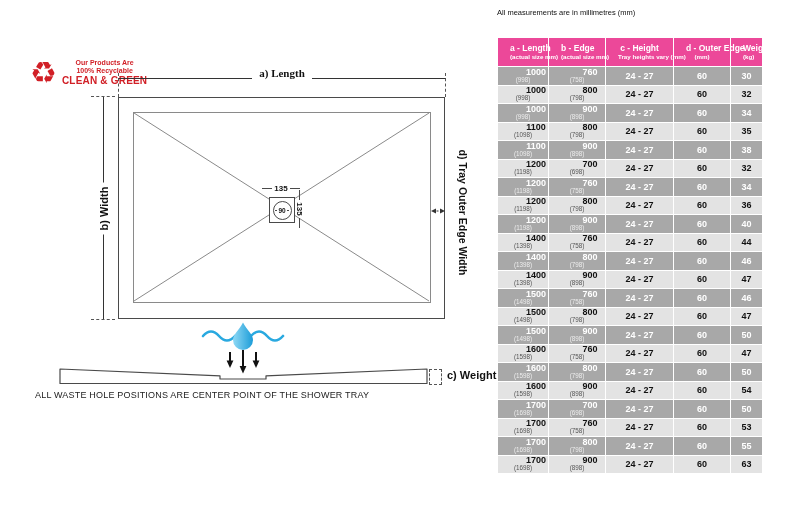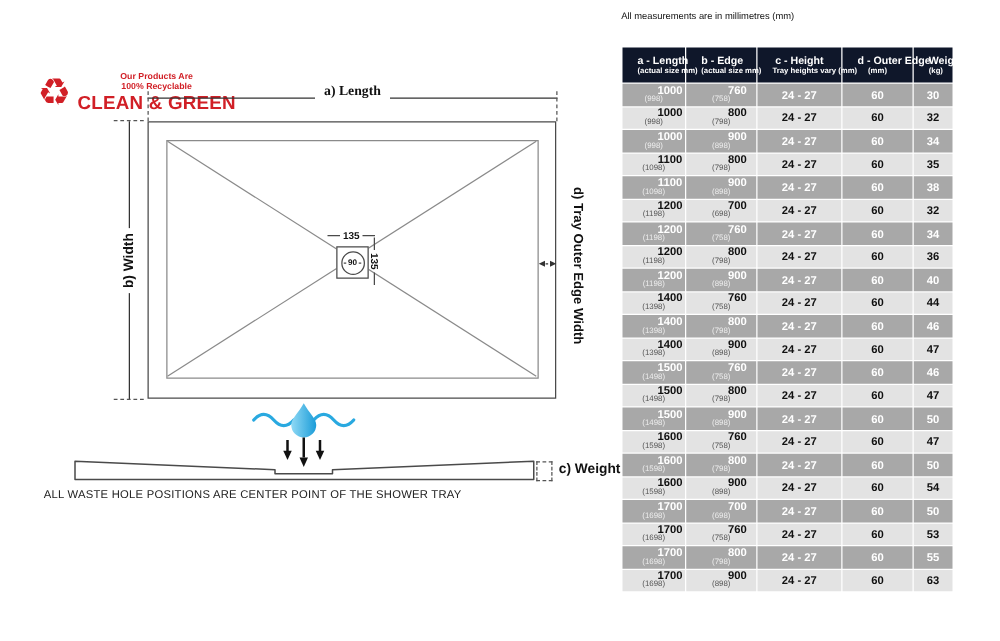--- a/index.html
+++ b/index.html
@@ -5,21 +5,21 @@
   html,body{margin:0;padding:0;background:#fff;}
   .canvas{position:relative;width:800px;height:513px;background:#fff;overflow:hidden;
           font-family:"Liberation Sans", sans-serif;color:#222;}
   .abs{position:absolute;}
 
   
   .eco-badge{left:30px;top:58px;display:flex;align-items:center;color:#d11f26;}
   .eco-icon{font-size:30px;line-height:30px;color:#d11f26;}
   .eco-text{margin-left:5px;text-align:center;line-height:1.15;}
   .eco-l1,.eco-l2{font-size:7px;font-weight:bold;}
-  .eco-l3{font-size:15px;font-weight:bold;letter-spacing:.2px;}
+  .eco-l3{font-size:10px;font-weight:bold;letter-spacing:.2px;}
 
   
   .dim-length{left:118px;top:65px;width:328px;height:14px;display:flex;align-items:flex-end;font-family:Liberation Serif, serif;}
   .dim-hline{flex:1;height:0;border-top:1.2px solid #333;}
   .dim-label{padding:0 7px;font-size:11px;font-weight:bold;color:#111;white-space:nowrap;}
   .end-dash-v{width:0;height:24px;border-left:1px dashed #555;}
   .endL{left:118px;top:73px;} .endR{left:445px;top:73px;}
 
   
   .outer-rect{left:118px;top:97px;width:325px;height:220px;border:1.5px solid #4a4a4a;background:#fff;}
@@ -50,21 +50,21 @@
 
   
   .c-height-box{left:429px;top:369px;width:11px;height:14px;border:1px dashed #555;}
   .c-height-label{left:447px;top:369px;font-size:11px;font-weight:bold;color:#111;white-space:nowrap;}
   .caption{left:35px;top:390px;width:420px;text-align:left;font-size:9px;color:#222;letter-spacing:.2px;white-space:nowrap;}
 
   
   .meas-note{left:497px;top:8px;font-size:7.5px;color:#111;}
   .data-table-wrap{left:497px;top:37px;width:266px;}
   table.data-table{border-collapse:separate;border-spacing:1.5px;width:266px;table-layout:fixed;}
-  .data-table th{background:#0f172a;color:#fff;text-align:center;vertical-align:middle;
+  .data-table th{background:#ec4899;color:#fff;text-align:center;vertical-align:middle;
     padding:2px 12px;height:24px;}
   .data-table th .hmain{font-size:8.5px;font-weight:bold;line-height:9.5px;white-space:nowrap;}
   .data-table th .hsub{font-size:6.2px;font-weight:bold;line-height:7px;white-space:nowrap;}
   .data-table td{height:17.5px;text-align:center;vertical-align:middle;padding:0;}
   .data-table td .main{font-size:9px;font-weight:bold;line-height:9px;padding-left:26px;}
   .data-table td .sub{font-size:6.3px;line-height:6.8px;}
   .data-table td.single{font-size:9px;font-weight:bold;}
   tr.row-dark td{background:#a8a8a8;color:#fff;}
   tr.row-dark td .sub{color:#ededed;}
   tr.row-light td{background:#e3e3e3;color:#111;}

